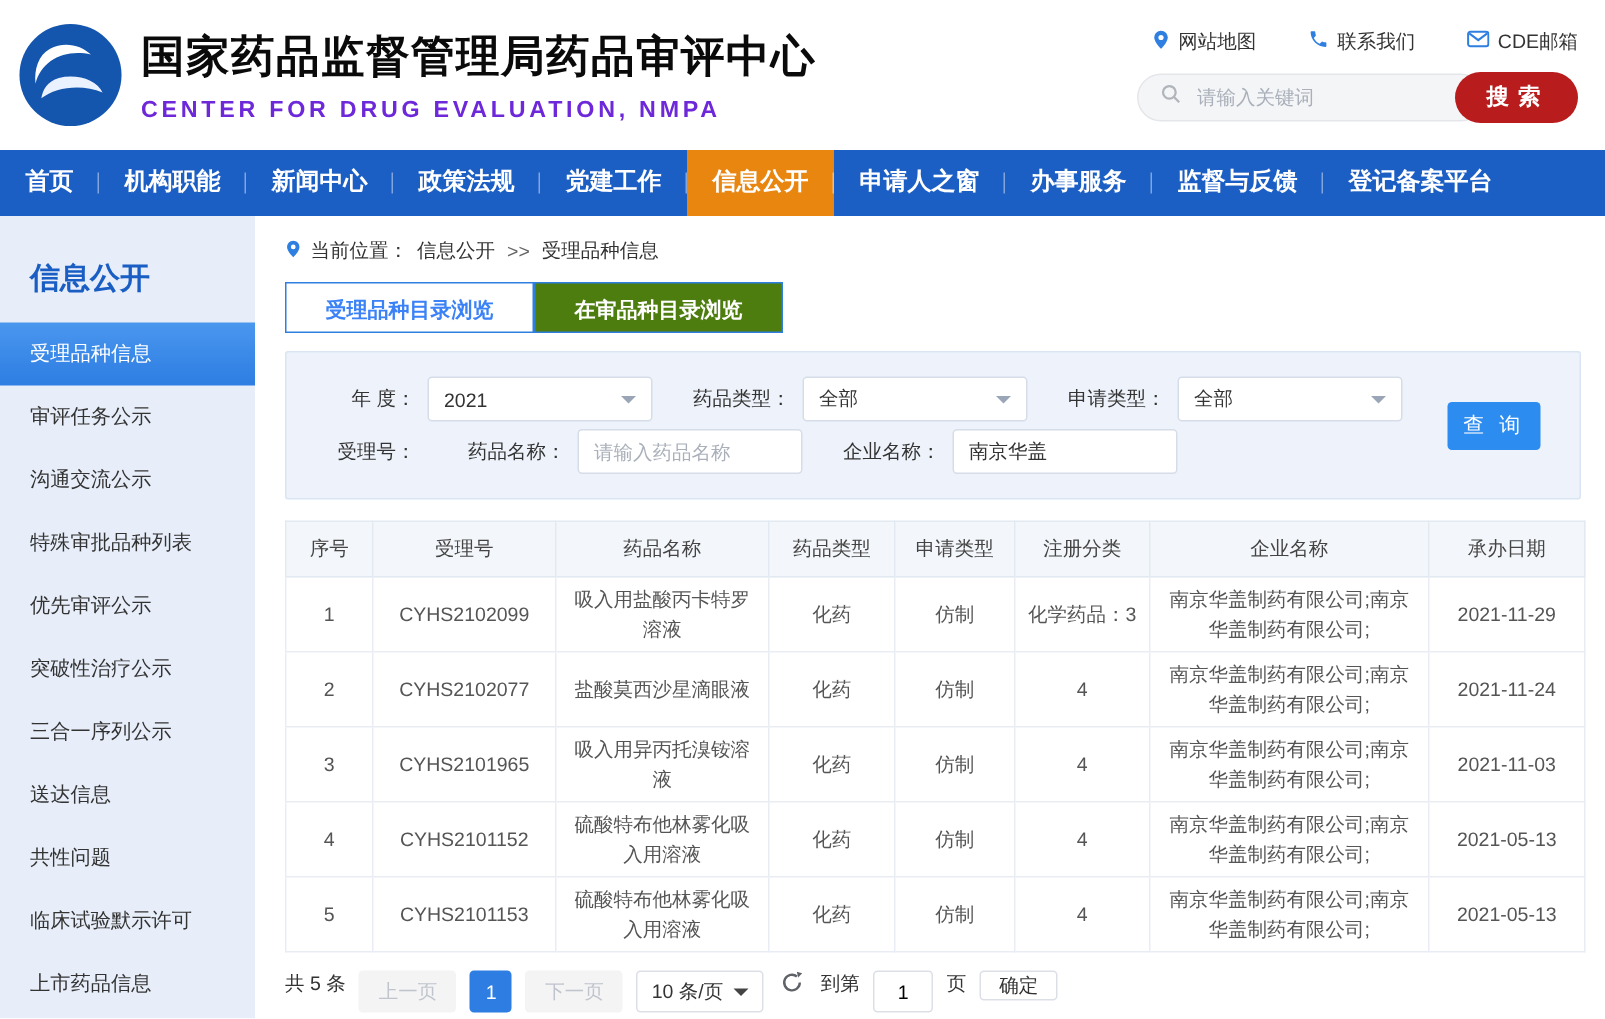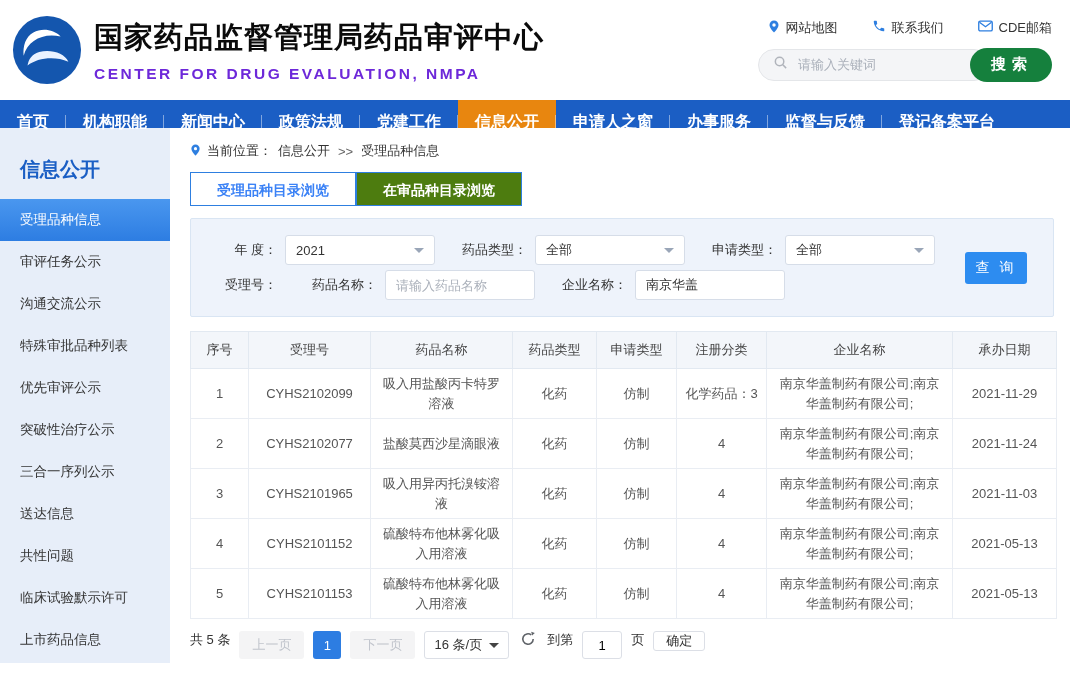--- a/index.html
+++ b/index.html
@@ -15,26 +15,26 @@
   .title-en{font-size:15.5px;font-weight:700;color:#6d28d9;letter-spacing:2.5px;margin-top:7px;}
   .top-right{margin-left:auto;display:flex;flex-direction:column;align-items:flex-end;gap:11px;padding-right:6px;}
   .quick-links{display:flex;gap:34px;align-items:center;font-size:13px;color:#333;}
   .qlink{display:flex;align-items:center;gap:6px;cursor:pointer;text-decoration:none;color:#333;}
   .searchbar{display:flex;align-items:center;}
   .search-wrap{width:232px;height:32px;background:#f4f5f7;border:1px solid #e4e6e9;border-radius:17px;
                display:flex;align-items:center;gap:8px;padding:0 14px;box-sizing:border-box;}
   .search-wrap input{border:none;background:transparent;outline:none;font-size:13px;color:#555;width:100%;
                      font-family:"Liberation Sans","DejaVu Sans",sans-serif;}
   .search-wrap input::placeholder{color:#aab0ba;}
-  .search-btn{height:34px;width:82px;margin-left:-20px;border:none;border-radius:17px;background:#15803d;
+  .search-btn{height:34px;width:82px;margin-left:-20px;border:none;border-radius:17px;background:#b91c1c;
               color:#fff;font-size:15px;font-weight:700;letter-spacing:6px;padding-left:8px;cursor:pointer;
               font-family:"Liberation Sans","DejaVu Sans",sans-serif;}
 
   
-  .mainnav{height:28px;background:#1b5ec4;display:flex;align-items:stretch;}
+  .mainnav{height:44px;background:#1b5ec4;display:flex;align-items:stretch;}
   .nav-item{color:#fff;font-size:16px;font-weight:700;line-height:44px;padding:0 17px;cursor:pointer;
             text-decoration:none;position:relative;white-space:nowrap;}
   .nav-item:not(:last-child)::after{content:"";position:absolute;right:0;top:15px;width:1px;height:14px;background:rgba(255,255,255,.45);}
   .nav-item.active{background:#e8860f;}
 
   
   .content{display:flex;height:535px;}
   .sidebar{flex:0 0 170px;background:#e7eef9;box-sizing:border-box;padding-top:18px;}
   .sidebar-title{color:#1a5ec4;font-size:20px;font-weight:700;padding:10px 0 16px 20px;}
   .side-item{height:42px;line-height:42px;padding-left:20px;font-size:13.5px;color:#333;cursor:pointer;white-space:nowrap;}
@@ -313,21 +313,21 @@
           </tr>
         </tbody>
       </table>
 
       <div class="pagination">
         <span>共 5 条</span>
         <button class="pg-btn">上一页</button>
         <button class="pg-num">1</button>
         <button class="pg-btn">下一页</button>
         <div class="pg-size">
-          <span>16 条/页</span>
+          <span>10 条/页</span>
           <i class="caret dark"></i>
         </div>
         <span class="refresh">
           <svg width="16" height="16" viewBox="0 0 16 16">
               <path d="M13.2 8a5.2 5.2 0 1 1-1.9-4" fill="none" stroke="#5f6368" stroke-width="1.6"></path>
               <polygon points="11.2,0.8 14.8,1.9 12.1,4.6" fill="#5f6368"></polygon>
             </svg>
         </span>
         <span>到第</span>
         <input class="pg-goto" value="1" style="">

